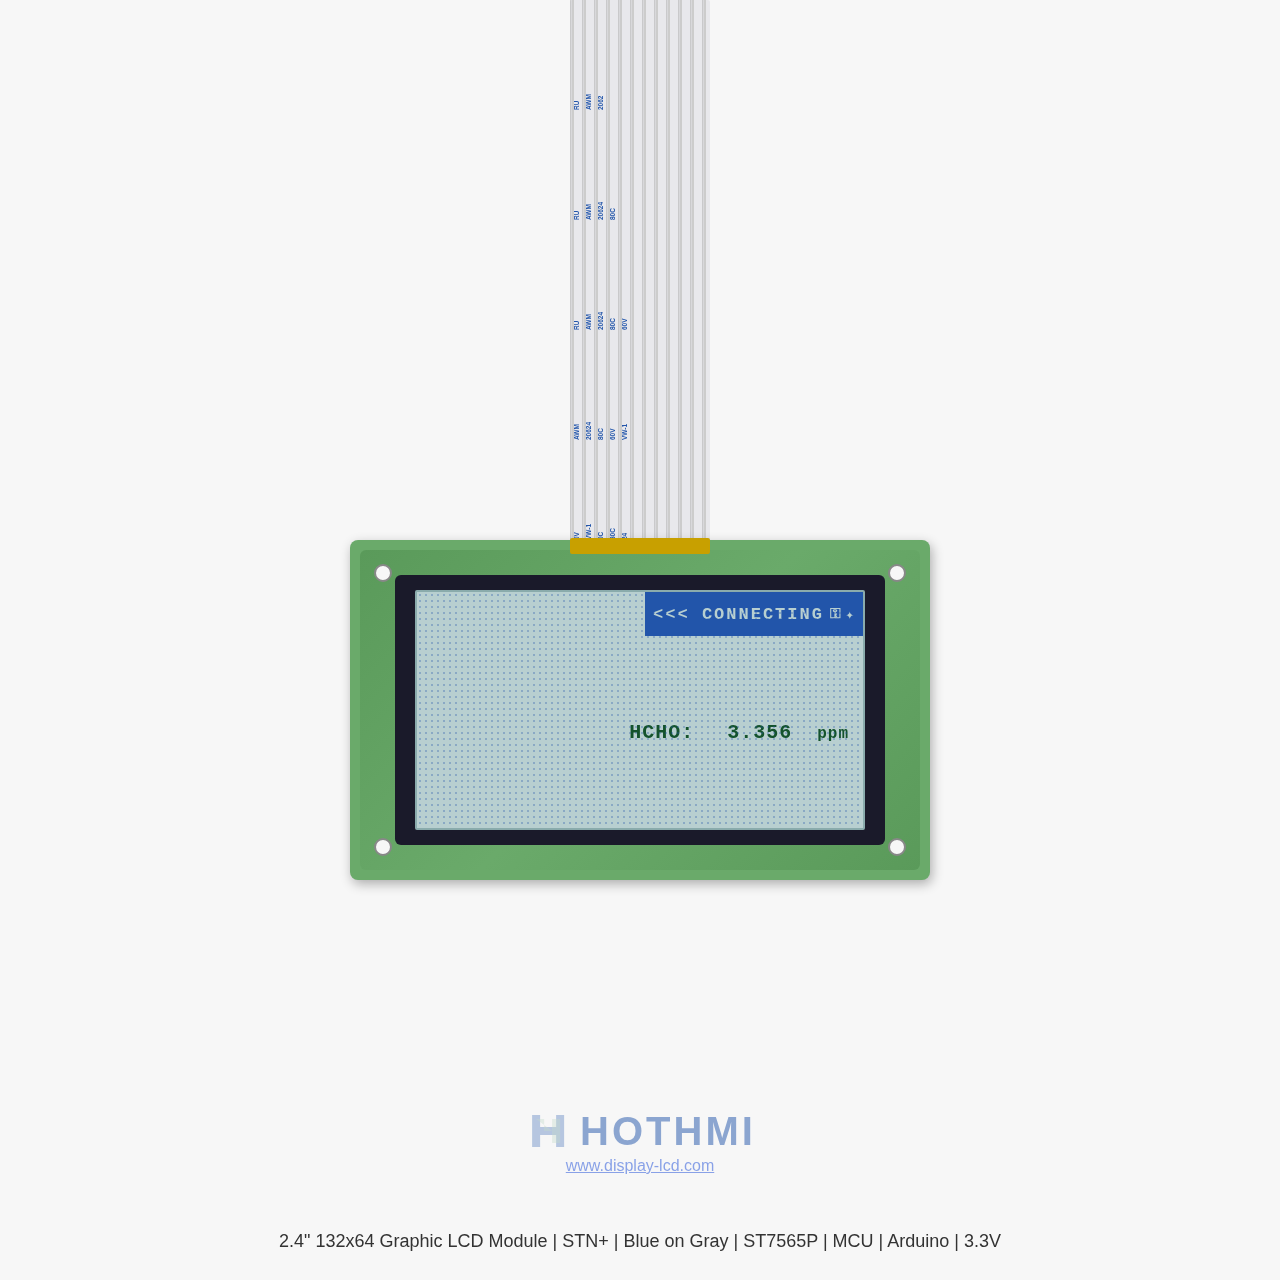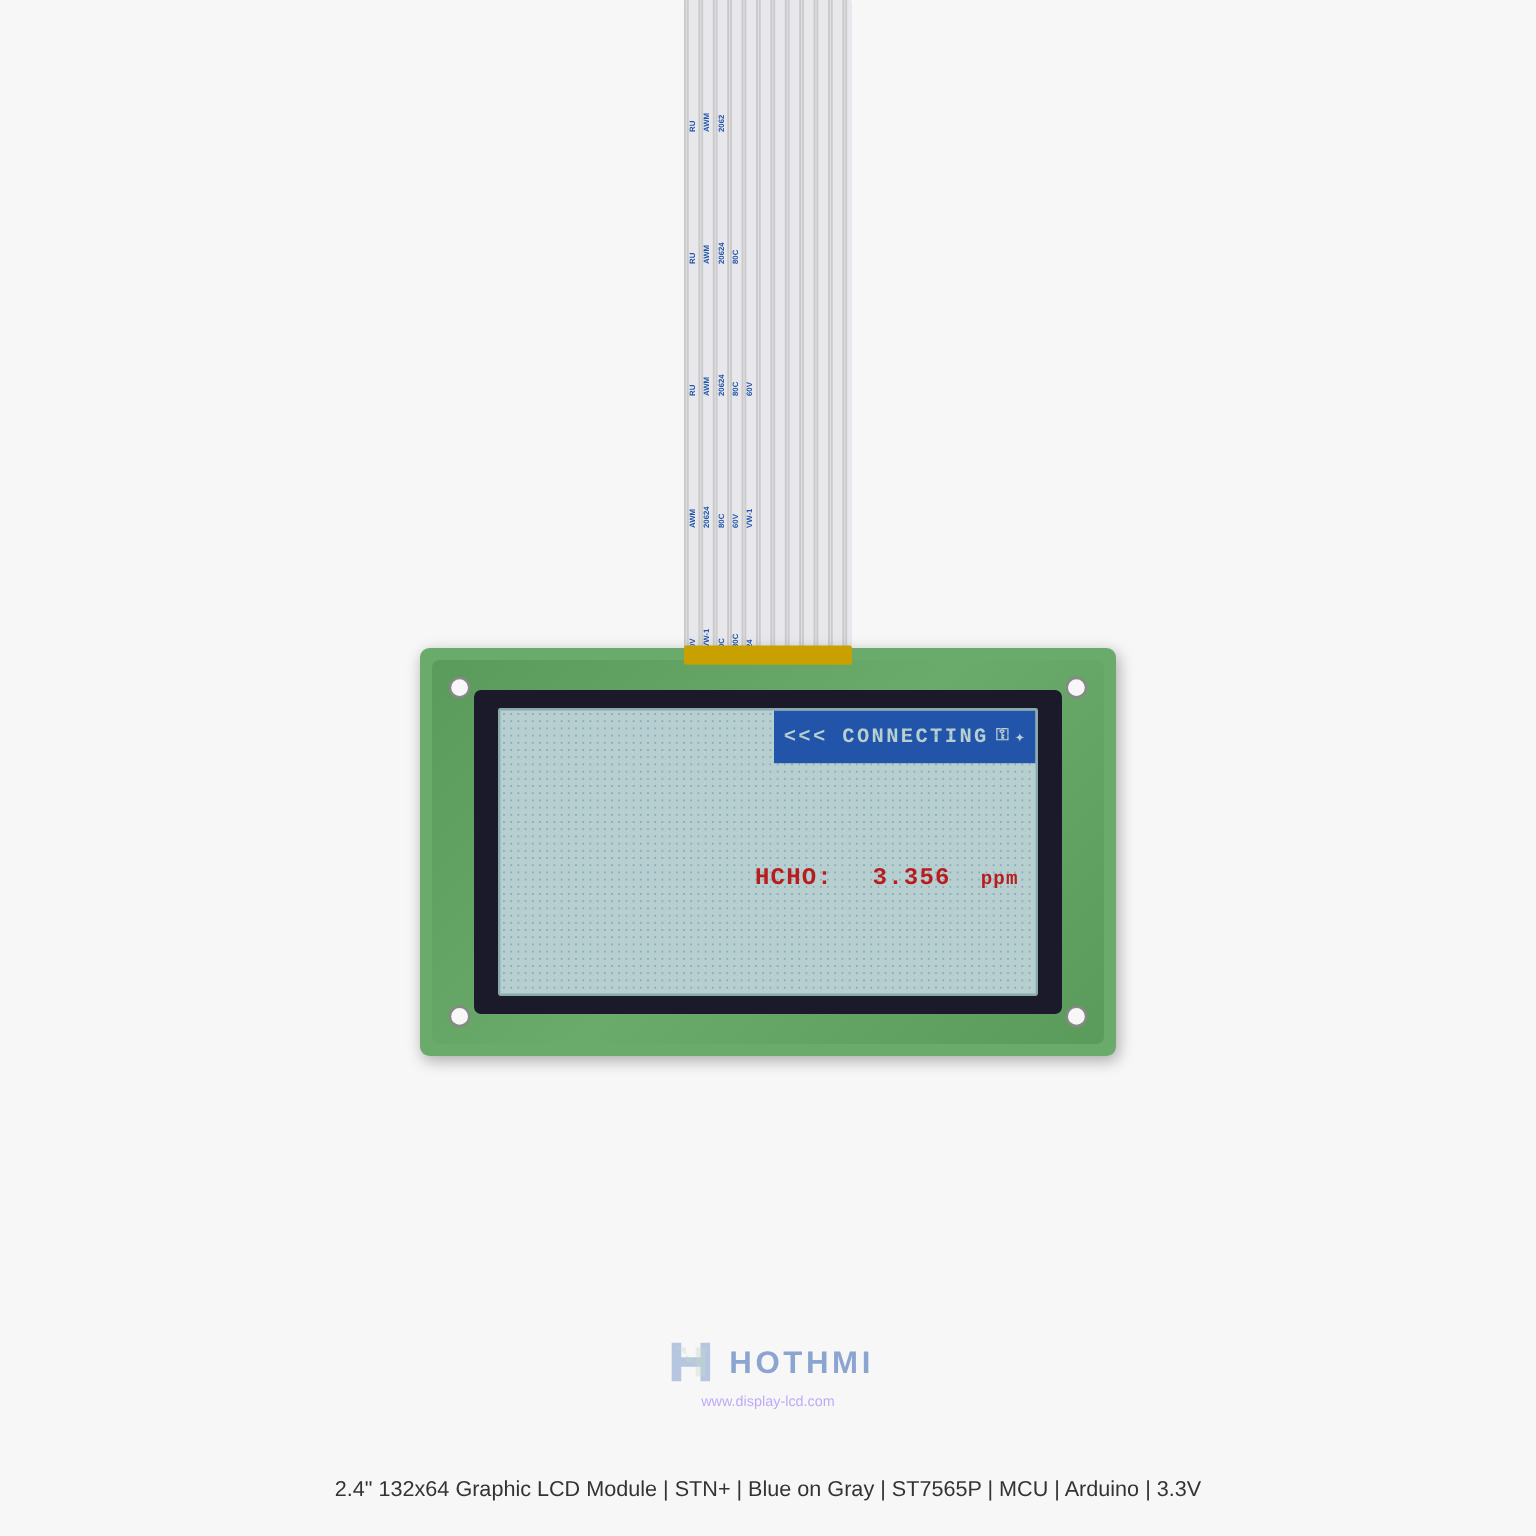--- a/index.html
+++ b/index.html
@@ -149,21 +149,21 @@
       display: flex;
       flex-direction: column;
       justify-content: space-around;
       padding: 8px 14px;
     }
 
     .lcd-row {
       font-family: 'Courier New', monospace;
       font-size: 20px;
       font-weight: bold;
-      color: #b91c1c;
+      color: #14532d;
       letter-spacing: 1px;
       margin-left: 16px;
     }
 
     .lcd-row-date {
       font-size: 18px;
       letter-spacing: 2px;
     }
 
     .lcd-row-temp {
@@ -186,30 +186,31 @@
     }
 
     .logo-container {
       display: flex;
       align-items: center;
       gap: 8px;
     }
 
     .logo-text {
       font-family: Arial, sans-serif;
-      font-size: 26px;
+      font-size: 40px;
       font-weight: bold;
       color: #2255aa;
       letter-spacing: 3px;
     }
 
     .logo-url {
-      font-size: 12px;
-      color: #8b5cf6;
+      font-size: 16px;
+      color: #1d4ed8;
       margin-top: 2px;
+      text-decoration: underline;
     }
 
     
     .product-description {
       position: absolute;
       bottom: 28px;
       left: 0;
       right: 0;
       text-align: center;
       font-family: Arial, sans-serif;

